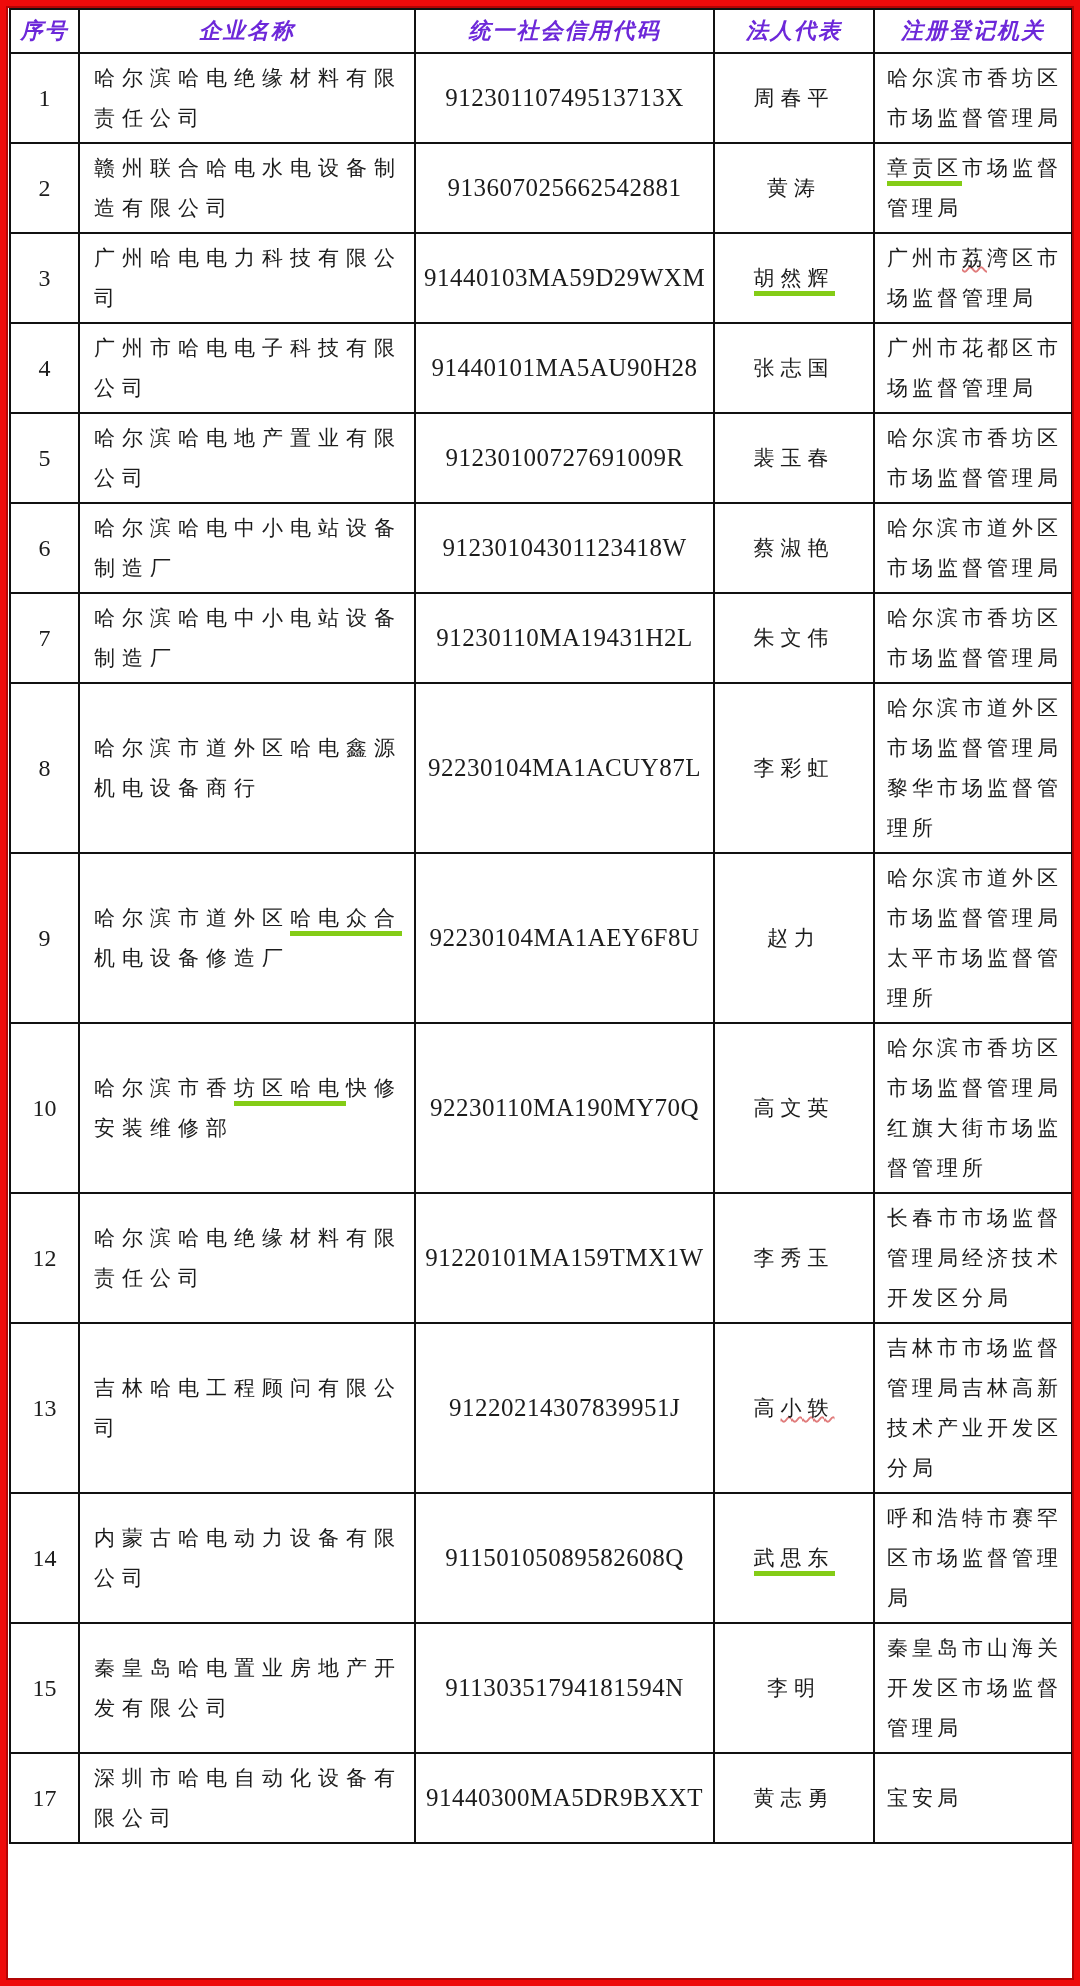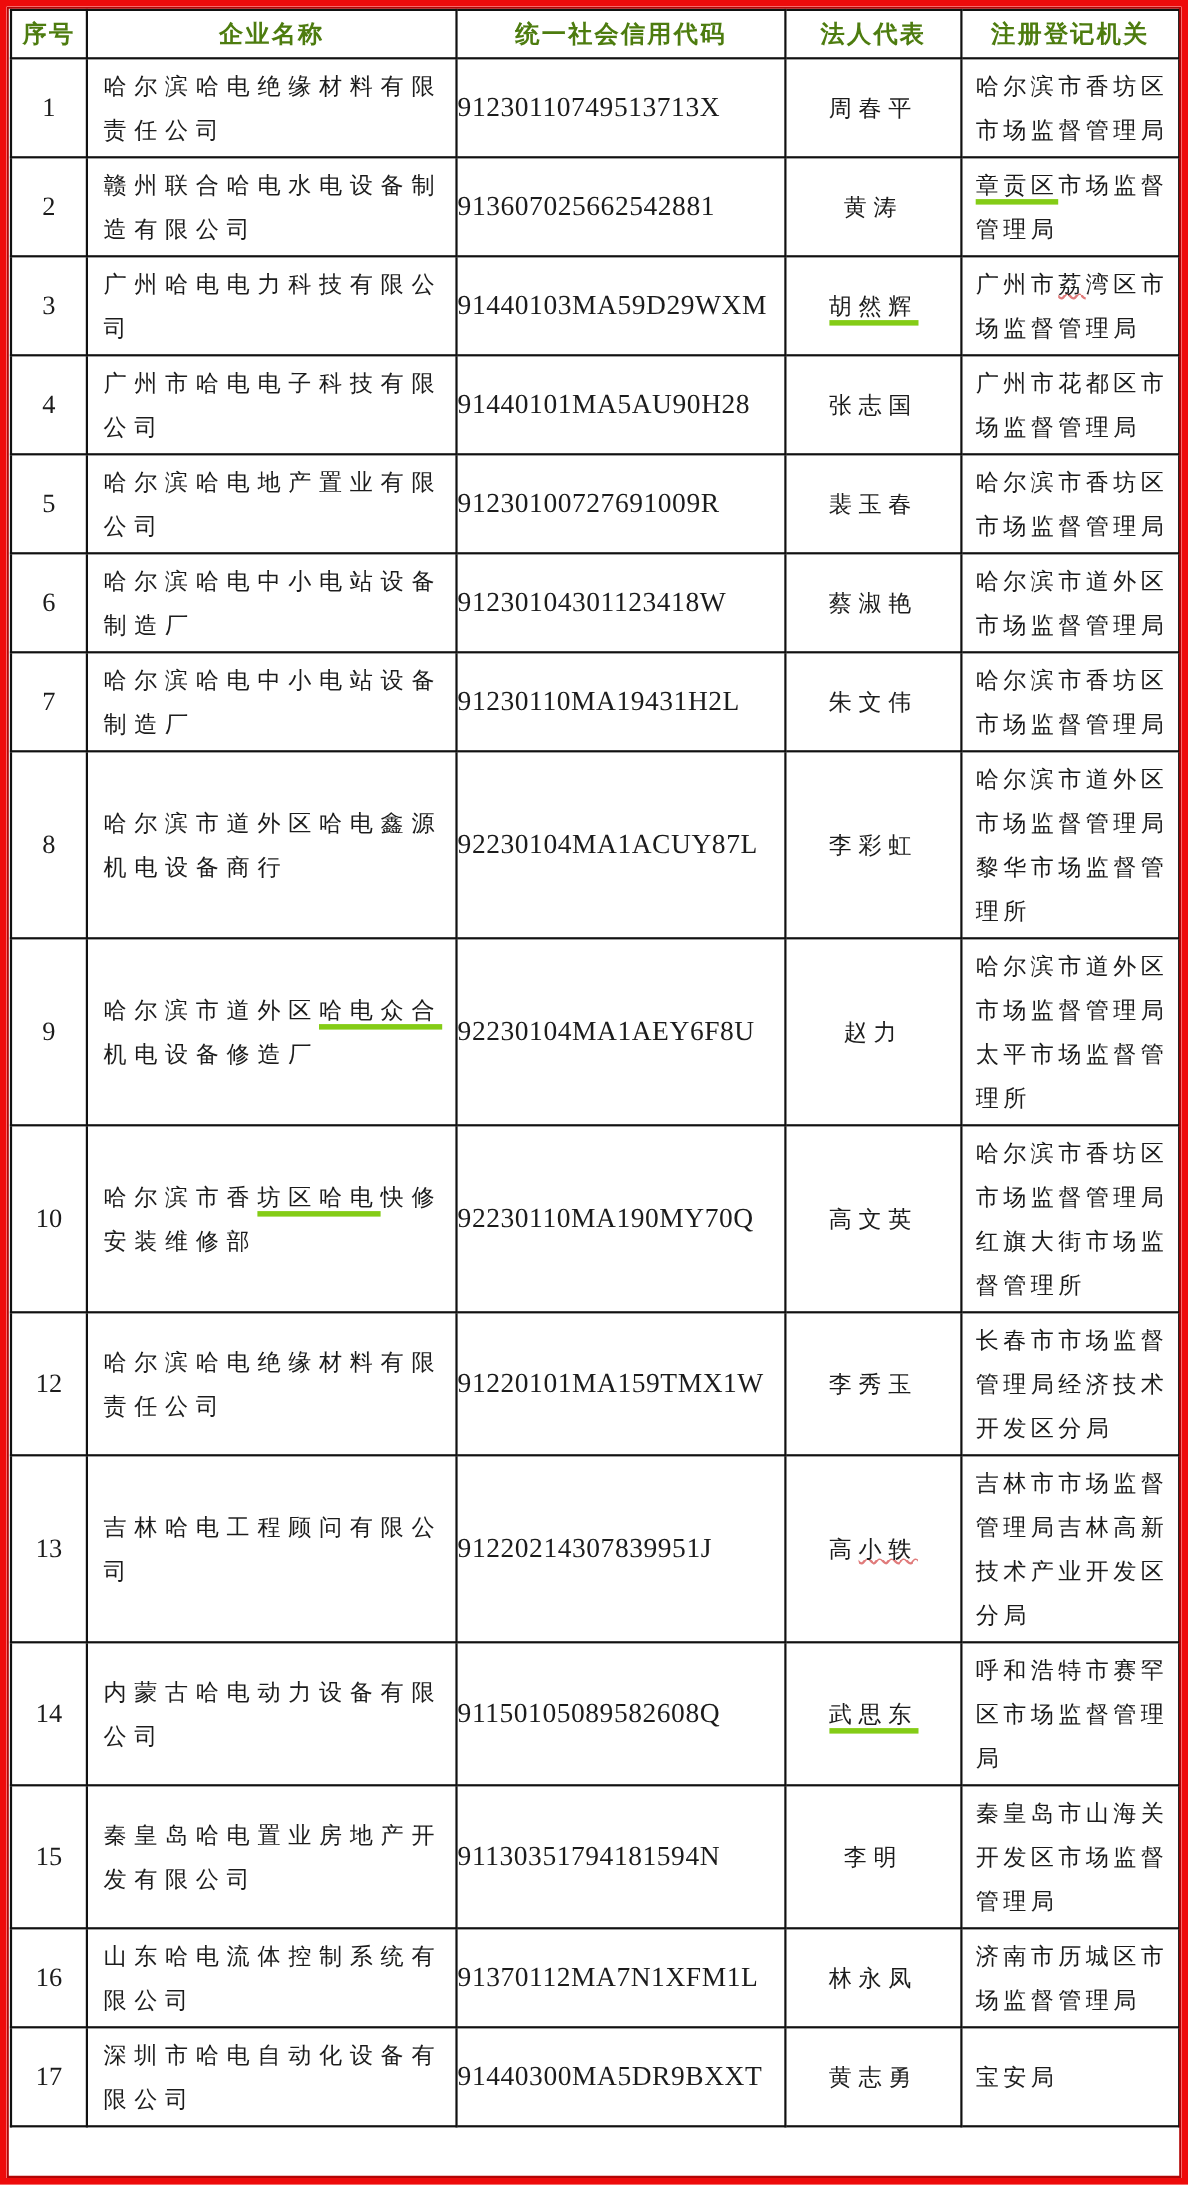--- a/index.html
+++ b/index.html
@@ -37,38 +37,39 @@
     word-break:break-all;
   }
   thead th{
     font-family:"Liberation Sans","DejaVu Sans",sans-serif;
     font-weight:bold;
     font-size:22px;
     letter-spacing:2px;
     height:38px;
     padding:2px 0;
     text-align:center;
-    color:#4d7c0f;
+    color:#6d28d9;
+    font-style:italic;
   }
   td{padding:4px 0;}
   td.td-no{
     text-align:center;
     font-size:24px;
     min-height:72px;
   }
   td.td-name{
     font-size:21px;
     letter-spacing:7px;
     line-height:40px;
     padding-left:14px;
     padding-right:2px;
     text-align:left;
   }
   td.td-code{
-    text-align:left;
+    text-align:center;
     font-size:25px;
     letter-spacing:0.5px;
     line-height:34px;
   }
   td.td-code.small{font-size:20px;letter-spacing:0;}
   td.td-legal{
     text-align:center;
     font-size:21px;
     letter-spacing:6px;
     line-height:36px;
@@ -212,27 +213,20 @@
           <td class="td-auth">呼和浩特市赛罕区市场监督管理局</td>
         </tr>
         <tr class="row">
           <td class="td-no">15</td>
           <td class="td-name">秦皇岛哈电置业房地产开发有限公司</td>
           <td class="td-code">91130351794181594N</td>
           <td class="td-legal">李明</td>
           <td class="td-auth">秦皇岛市山海关开发区市场监督管理局</td>
         </tr>
         <tr class="row">
-          <td class="td-no">16</td>
-          <td class="td-name">山东哈电流体控制系统有限公司</td>
-          <td class="td-code">91370112MA7N1XFM1L</td>
-          <td class="td-legal">林永凤</td>
-          <td class="td-auth">济南市历城区市场监督管理局</td>
-        </tr>
-        <tr class="row">
           <td class="td-no">17</td>
           <td class="td-name">深圳市哈电自动化设备有限公司</td>
           <td class="td-code">91440300MA5DR9BXXT</td>
           <td class="td-legal">黄志勇</td>
           <td class="td-auth">宝安局</td>
         </tr>
       </tbody>
   </table>
 </div>
 

